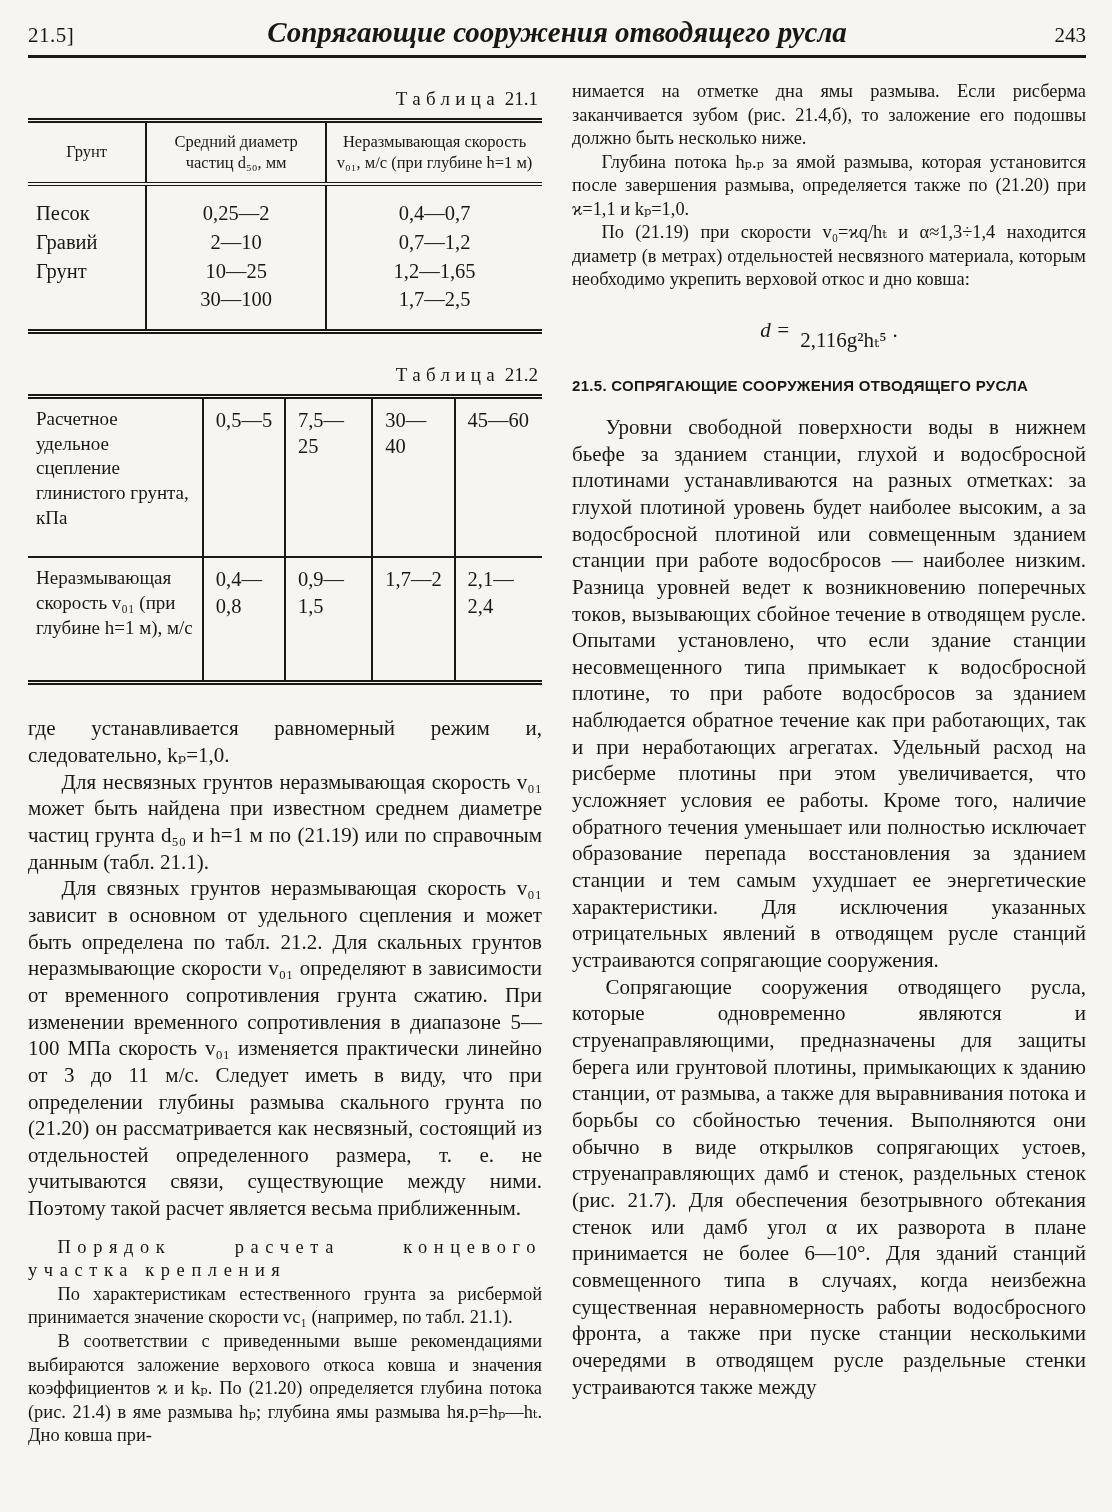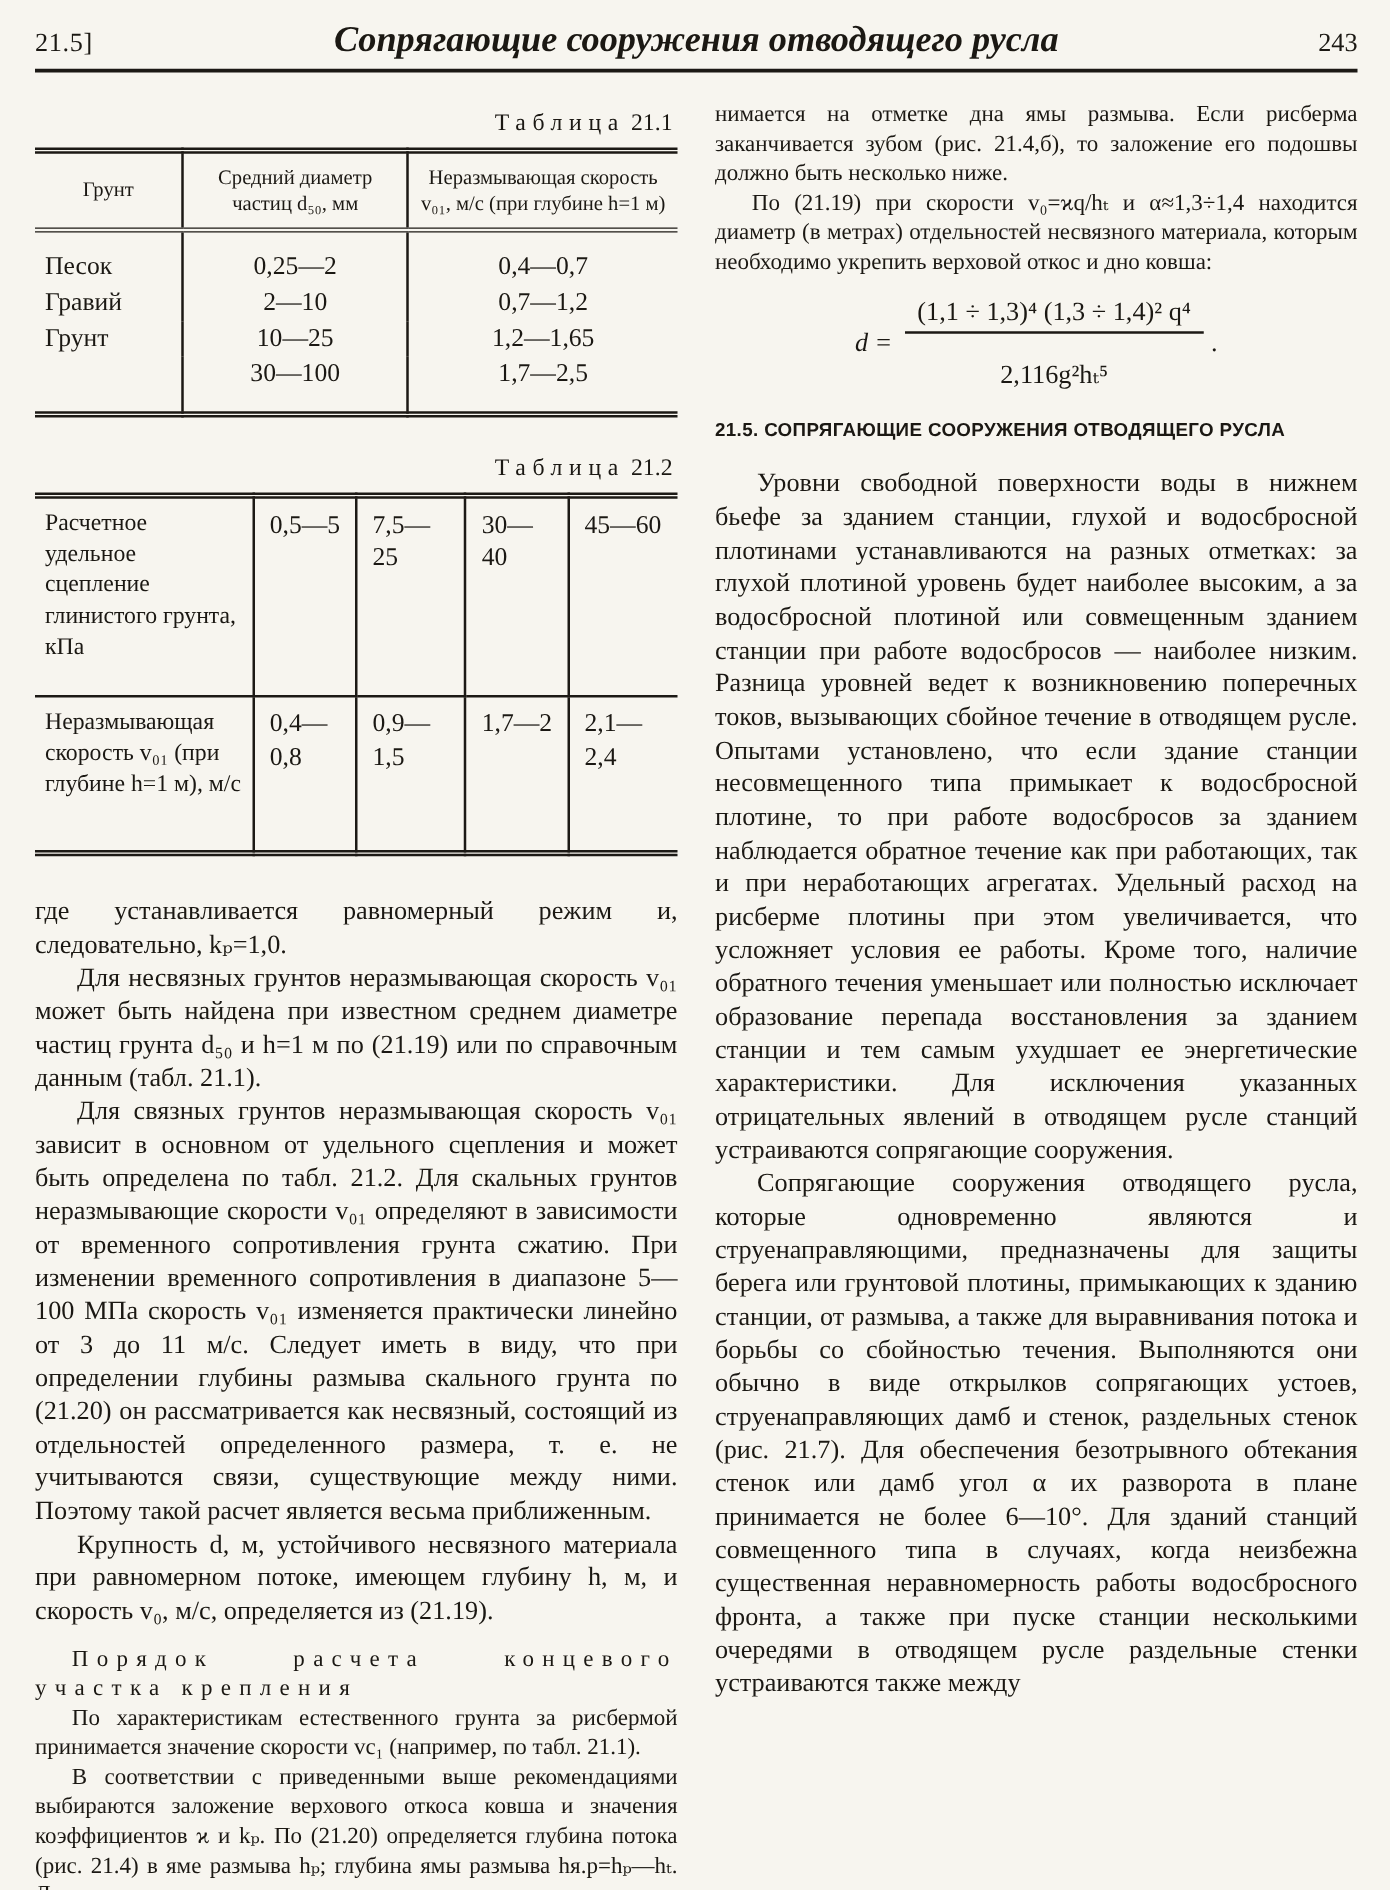--- a/index.html
+++ b/index.html
@@ -141,37 +141,36 @@
             <td class="val vr">0,9—1,5</td>
             <td class="val vr">1,7—2</td>
             <td class="val">2,1—2,4</td>
           </tr>
         </tbody>
       </table>
 
       <p class="body gap-top">где устанавливается равномерный режим и, следовательно, kₚ=1,0.</p>
       <p class="body ind">Для несвязных грунтов неразмывающая скорость v₀₁ может быть найдена при известном среднем диаметре частиц грунта d₅₀ и h=1 м по (21.19) или по справочным данным (табл. 21.1).</p>
       <p class="body ind">Для связных грунтов неразмывающая скорость v₀₁ зависит в основном от удельного сцепления и может быть определена по табл. 21.2. Для скальных грунтов неразмывающие скорости v₀₁ определяют в зависимости от временного сопротивления грунта сжатию. При изменении временного сопротивления в диапазоне 5—100 МПа скорость v₀₁ изменяется практически линейно от 3 до 11 м/с. Следует иметь в виду, что при определении глубины размыва скального грунта по (21.20) он рассматривается как несвязный, состоящий из отдельностей определенного размера, т. е. не учитываются связи, существующие между ними. Поэтому такой расчет является весьма приближенным.</p>
-      <p class="body ind">Крупность d, м, устойчивого несвязного материала при равномерном потоке, имеющем глубину h, м, и скорость v₀, м/с, определяется из (21.19).</p>
 
       <p class="small spread-head ind">Порядок расчета концевого участка крепления</p>
       <p class="small ind">По характеристикам естественного грунта за рисбермой принимается значение скорости vс₁ (например, по табл. 21.1).</p>
       <p class="small ind">В соответствии с приведенными выше рекомендациями выбираются заложение верхового откоса ковша и значения коэффициентов ϰ и kₚ. По (21.20) определяется глубина потока (рис. 21.4) в яме размыва hₚ; глубина ямы размыва hя.р=hₚ—hₜ. Дно ковша при-</p>
 
     </div>
 
     <div class="col">
 
       <p class="small">нимается на отметке дна ямы размыва. Если рисберма заканчивается зубом (рис. 21.4,б), то заложение его подошвы должно быть несколько ниже.</p>
+      <p class="small ind">Глубина потока hₚ.ₚ за ямой размыва, которая установится после завершения размыва, определяется также по (21.20) при ϰ=1,1 и kₚ=1,0.</p>
       <p class="small ind">По (21.19) при скорости v₀=ϰq/hₜ и α≈1,3÷1,4 находится диаметр (в метрах) отдельностей несвязного материала, которым необходимо укрепить верховой откос и дно ковша:</p>
 
       <div class="formula">
         <span class="f-lhs">d =</span>
         <span class="frac">
-          <span class="num">(1,1 ÷ 1,3)⁴ (1,3 ÷ 1,4)² q⁴</span>
           <span class="den">2,116g²hₜ⁵</span>
         </span>
         <span class="f-dot">.</span>
       </div>
 
       <h2 class="sect">21.5. СОПРЯГАЮЩИЕ СООРУЖЕНИЯ ОТВОДЯЩЕГО РУСЛА</h2>
 
       <p class="body ind">Уровни свободной поверхности воды в нижнем бьефе за зданием станции, глухой и водосбросной плотинами устанавливаются на разных отметках: за глухой плотиной уровень будет наиболее высоким, а за водосбросной плотиной или совмещенным зданием станции при работе водосбросов — наиболее низким. Разница уровней ведет к возникновению поперечных токов, вызывающих сбойное течение в отводящем русле. Опытами установлено, что если здание станции несовмещенного типа примыкает к водосбросной плотине, то при работе водосбросов за зданием наблюдается обратное течение как при работающих, так и при неработающих агрегатах. Удельный расход на рисберме плотины при этом увеличивается, что усложняет условия ее работы. Кроме того, наличие обратного течения уменьшает или полностью исключает образование перепада восстановления за зданием станции и тем самым ухудшает ее энергетические характеристики. Для исключения указанных отрицательных явлений в отводящем русле станций устраиваются сопрягающие сооружения.</p>
       <p class="body ind">Сопрягающие сооружения отводящего русла, которые одновременно являются и струенаправляющими, предназначены для защиты берега или грунтовой плотины, примыкающих к зданию станции, от размыва, а также для выравнивания потока и борьбы со сбойностью течения. Выполняются они обычно в виде открылков сопрягающих устоев, струенаправляющих дамб и стенок, раздельных стенок (рис. 21.7). Для обеспечения безотрывного обтекания стенок или дамб угол α их разворота в плане принимается не более 6—10°. Для зданий станций совмещенного типа в случаях, когда неизбежна существенная неравномерность работы водосбросного фронта, а также при пуске станции несколькими очередями в отводящем русле раздельные стенки устраиваются также между</p>
     </div>

